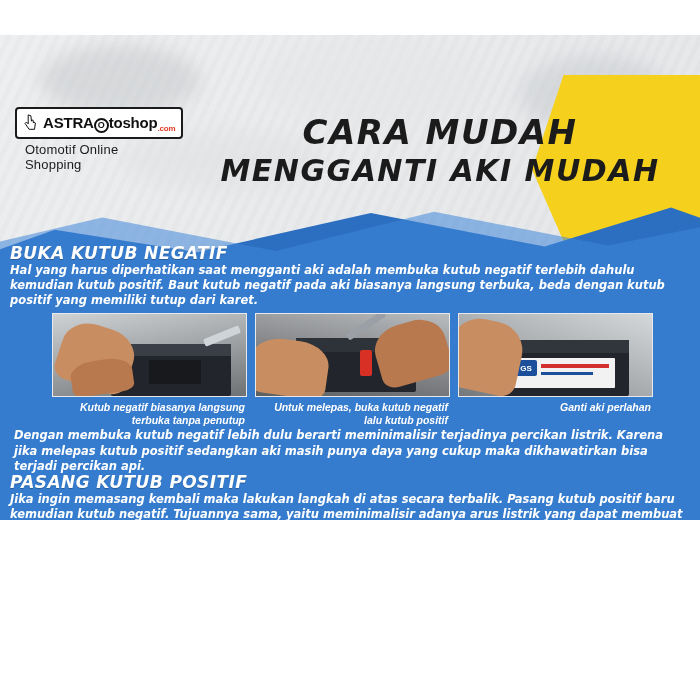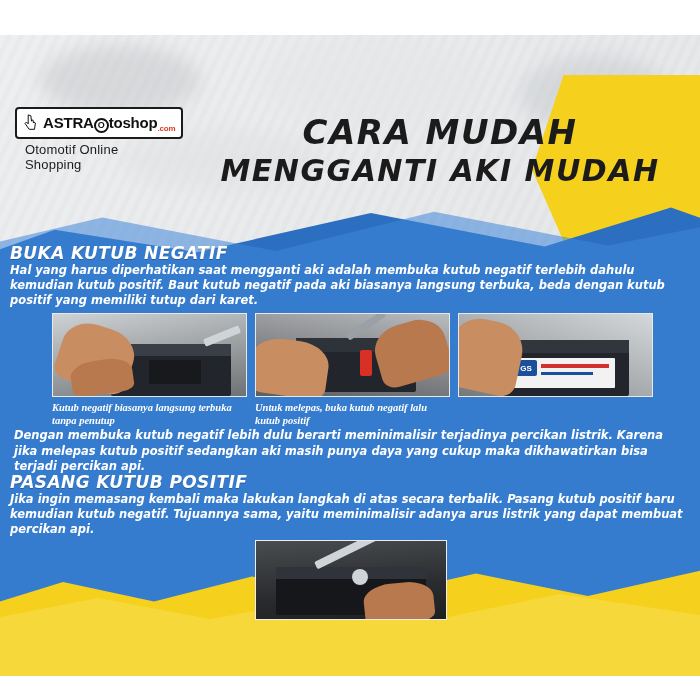--- a/index.html
+++ b/index.html
@@ -6,21 +6,21 @@
     margin: 0;
     padding: 0;
     background: #ffffff;
   }
   body {
     font-family: "Liberation Sans", sans-serif;
   }
   #page {
     position: relative;
     width: 700px;
-    height: 676px;
+    height: 520px;
     overflow: hidden;
     background: #ffffff;
   }
   
   .card {
     position: absolute;
     left: 0;
     top: 35px;
     width: 700px;
     height: 645px;
@@ -208,23 +208,23 @@
   .photo {
     width: 193px;
     height: 82px;
     border: 1px solid #e9e9e9;
     overflow: hidden;
     position: relative;
     background: #8a8a8a;
   }
   .cap {
     margin-top: 4px;
-    text-align: left;
+    text-align: right;
     color: #ffffff;
-    font-family: Liberation Serif, serif;
+    font-family: Liberation Sans, sans-serif;
     font-size: 10.5px;
     font-weight: bold;
     font-style: italic;
     line-height: 1.25;
   }
   
   .photo-bottom-wrap {
     position: absolute;
     left: 255px;
     top: 505px;
@@ -372,20 +372,21 @@
         <div class="photo">
           <div class="wall" style="background:linear-gradient(200deg,#d5d8da,#a6aaad 55%,#74787b);"></div>
           <div class="batt" style="left:40px;top:26px;width:130px;height:56px;"></div>
           <div class="batt-lid" style="left:40px;top:26px;width:130px;height:13px;background:#31363d;"></div>
           <div class="gs-label" style="left:52px;top:44px;width:104px;height:30px;"></div>
           <div class="gs-badge" style="left:56px;top:46px;width:22px;height:16px;">GS</div>
           <div class="gs-red" style="left:82px;top:50px;width:68px;height:4px;"></div>
           <div class="gs-red" style="left:82px;top:58px;width:52px;height:3px;background:#1b4f9c;"></div>
           <div class="hand" style="left:-10px;top:6px;width:72px;height:72px;transform:rotate(12deg);"></div>
         </div>
+        <div class="cap">Ganti aki perlahan</div>
       </div>
 
     </div>
 
     <div class="note">Dengan membuka kutub negatif lebih dulu berarti meminimalisir terjadinya percikan listrik. Karena jika melepas kutub positif sedangkan aki masih punya daya yang cukup maka dikhawatirkan bisa terjadi percikan api.</div>
 
     <div class="sec-head head2">PASANG KUTUB POSITIF</div>
     <div class="body-txt para2">Jika ingin memasang kembali maka lakukan langkah di atas secara terbalik. Pasang kutub positif baru kemudian kutub negatif. Tujuannya sama, yaitu meminimalisir adanya arus listrik yang dapat membuat percikan api.</div>
 
     <div class="photo-bottom-wrap">

